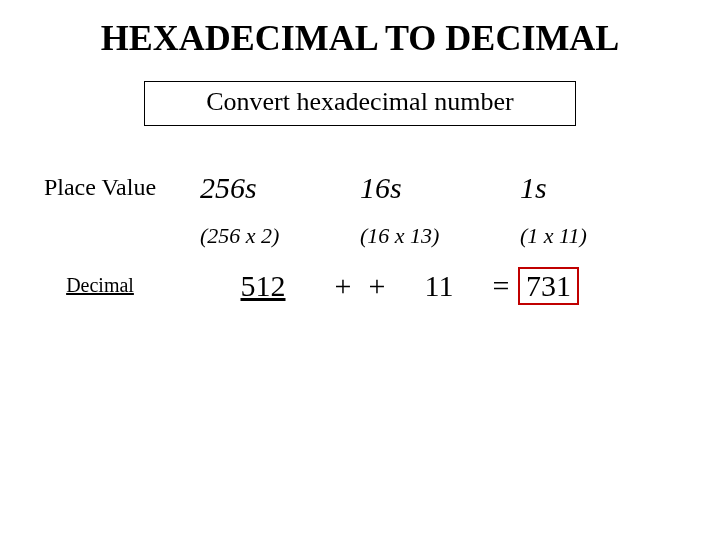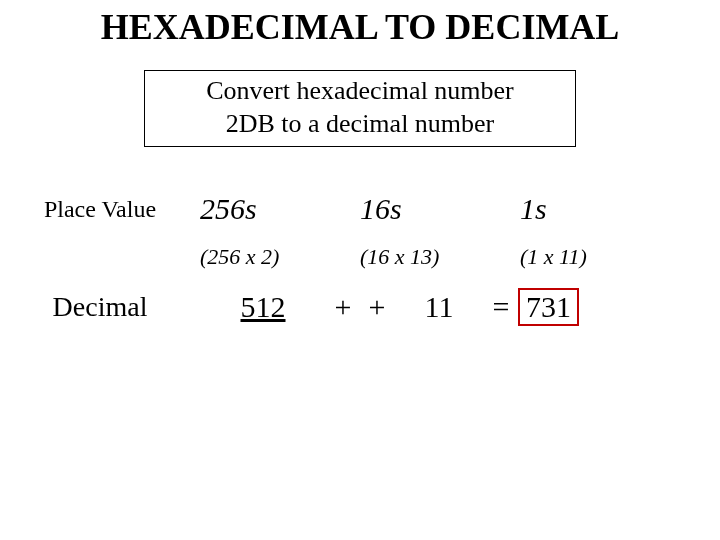--- a/index.html
+++ b/index.html
@@ -9,22 +9,22 @@
     background: #fff;
     font-family: "Times New Roman", Times, serif;
     color: #000;
     position: relative;
     overflow: hidden;
   }
   .title {
     text-align: center;
     font-size: 36px;
     font-weight: bold;
+    padding-top: 18px;
     line-height: 1.15;
-    margin-top: 7px;
   }
   .subtitle-box {
     border: 1.5px solid #000;
     width: 432px;
     margin: 22px auto 0 auto;
     text-align: center;
     font-size: 26px;
     padding: 4px 8px 6px 8px;
     line-height: 1.25;
   }
@@ -48,21 +48,21 @@
     font-size: 30px;
     font-style: italic;
   }
   .calc-row .valcol { font-size: 22px; }
   .hex-row .valcol, .pv-row .valcol { font-size: 30px; }
   .result-row {
     display: flex;
     align-items: center;
     margin-top: 18px;
   }
-  .result-row .labelcol { font-size: 28px; }
+  .result-row .labelcol { font-size: 20px; text-decoration: underline; }
   .num { font-size: 30px; text-align: center; }
   .op { font-size: 30px; width: 34px; text-align: center; }
   .eq { font-size: 30px; width: 34px; text-align: center; }
   .boxed {
     border: 2.5px solid #c00000;
     padding: 0 6px;
     font-size: 30px;
     display: inline-block;
   }
   .n1 { width: 126px; text-decoration: underline; }
@@ -71,21 +71,20 @@
 </style>
 </head>
 <body>
 
 <div class="title">
   <div>HEXADECIMAL  TO  DECIMAL</div>
 </div>
 
 <div class="subtitle-box">
   <div>Convert hexadecimal number</div>
-  <div>2DB to a decimal number</div>
 </div>
 
 <div class="grid">
 
   <div class="row pv-row">
     <div class="labelcol">Place Value</div>
     <div class="valcol">256s</div>
     <div class="valcol">16s</div>
     <div class="valcol">1s</div>
   </div>

